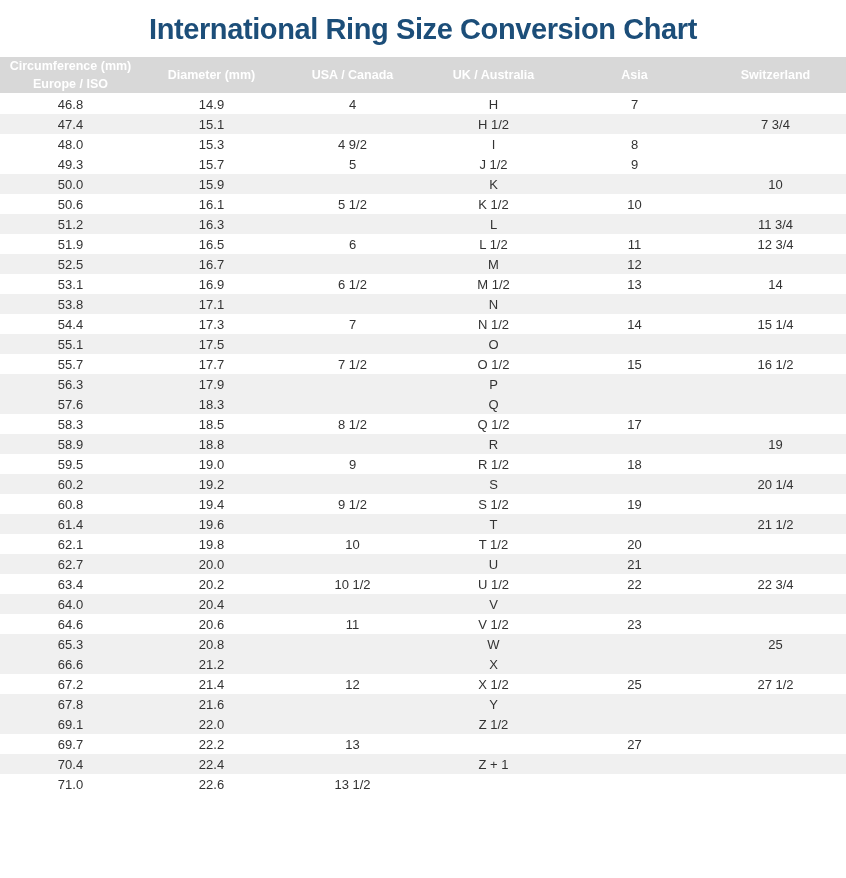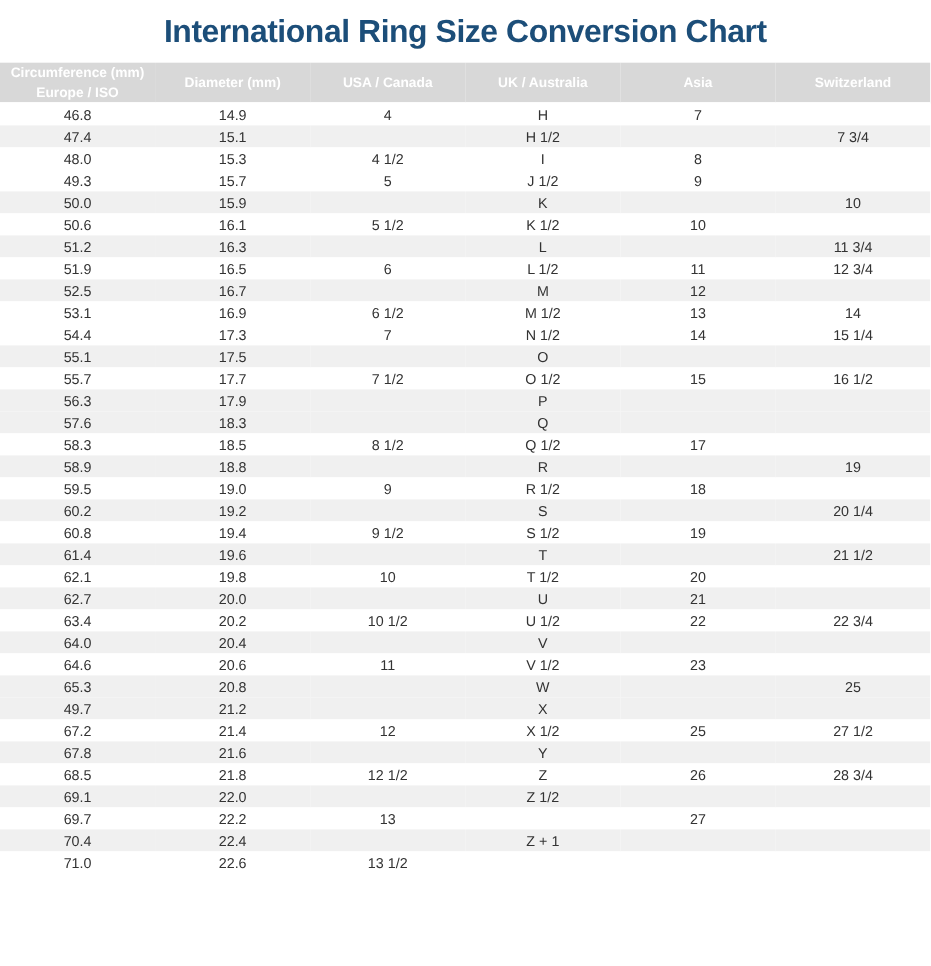--- a/index.html
+++ b/index.html
@@ -109,21 +109,21 @@
           <td>47.4</td>
           <td>15.1</td>
           <td></td>
           <td>H 1/2</td>
           <td></td>
           <td>7 3/4</td>
         </tr>
         <tr>
           <td>48.0</td>
           <td>15.3</td>
-          <td>4 1/2</td>
+          <td>4 9/2</td>
           <td>I</td>
           <td>8</td>
           <td></td>
         </tr>
         <tr>
           <td>49.3</td>
           <td>15.7</td>
           <td>5</td>
           <td>J 1/2</td>
           <td>9</td>
@@ -170,20 +170,28 @@
           <td></td>
         </tr>
         <tr>
           <td>53.1</td>
           <td>16.9</td>
           <td>6 1/2</td>
           <td>M 1/2</td>
           <td>13</td>
           <td>14</td>
         </tr>
+        <tr class="alt">
+          <td>53.8</td>
+          <td>17.1</td>
+          <td></td>
+          <td>N</td>
+          <td></td>
+          <td></td>
+        </tr>
         <tr>
           <td>54.4</td>
           <td>17.3</td>
           <td>7</td>
           <td>N 1/2</td>
           <td>14</td>
           <td>15 1/4</td>
         </tr>
         <tr class="alt">
           <td>55.1</td>
@@ -307,21 +315,21 @@
         </tr>
         <tr class="alt">
           <td>65.3</td>
           <td>20.8</td>
           <td></td>
           <td>W</td>
           <td></td>
           <td>25</td>
         </tr>
         <tr class="alt">
-          <td>49.7</td>
+          <td>66.6</td>
           <td>21.2</td>
           <td></td>
           <td>X</td>
           <td></td>
           <td></td>
         </tr>
         <tr>
           <td>67.2</td>
           <td>21.4</td>
           <td>12</td>
@@ -330,28 +338,20 @@
           <td>27 1/2</td>
         </tr>
         <tr class="alt">
           <td>67.8</td>
           <td>21.6</td>
           <td></td>
           <td>Y</td>
           <td></td>
           <td></td>
         </tr>
-        <tr>
-          <td>68.5</td>
-          <td>21.8</td>
-          <td>12 1/2</td>
-          <td>Z</td>
-          <td>26</td>
-          <td>28 3/4</td>
-        </tr>
         <tr class="alt">
           <td>69.1</td>
           <td>22.0</td>
           <td></td>
           <td>Z 1/2</td>
           <td></td>
           <td></td>
         </tr>
         <tr>
           <td>69.7</td>

